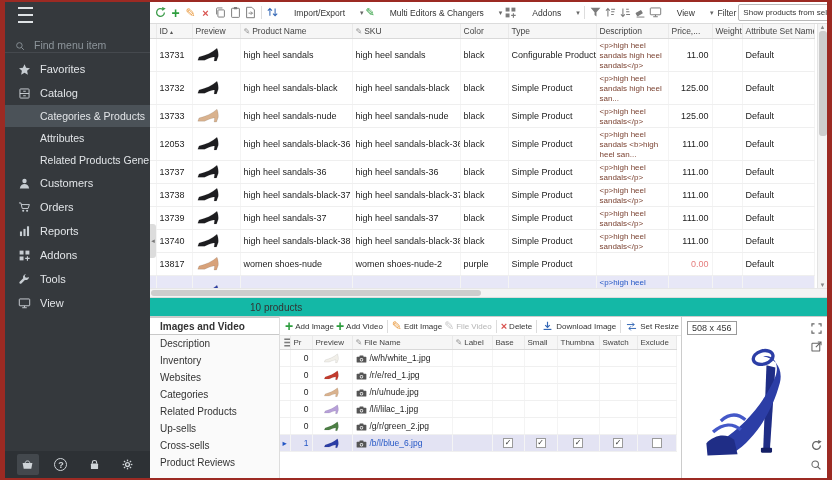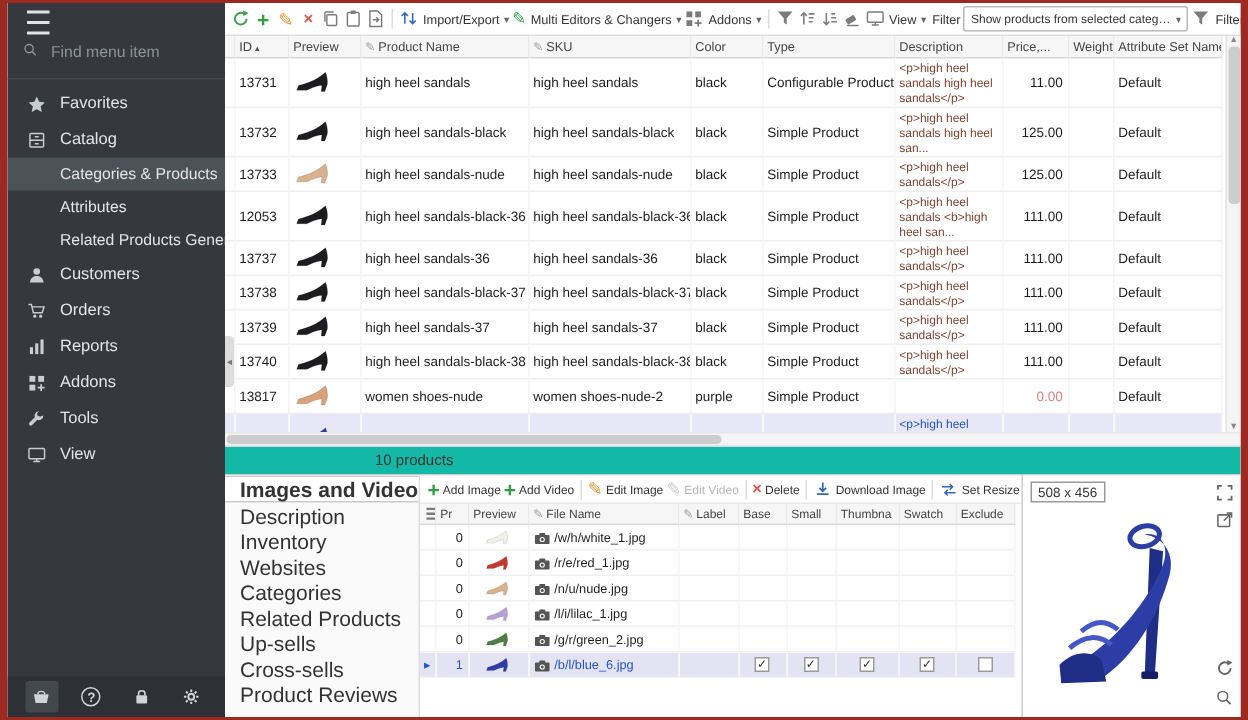--- a/index.html
+++ b/index.html
@@ -5,21 +5,21 @@
   *{box-sizing:border-box}
   html,body{margin:0;padding:0}
   body{width:832px;height:480px;background:#9c2a23;position:relative;overflow:hidden;
        font-family:"Liberation Sans",sans-serif;color:#222}
   .app{position:absolute;left:5px;right:5px;top:2px;bottom:2px;background:#fff;display:flex;overflow:hidden}
 
   
   .sidebar{width:145px;flex-shrink:0;background:#35393d;color:#e2e5e8;display:flex;flex-direction:column}
   .sb-burger{height:26px;display:flex;flex-direction:column;justify-content:center;padding-left:13px;cursor:pointer}
   .sb-burger i{display:block;width:15px;height:2px;background:#dfe3e6;margin:2.5px 0}
-  .sb-search{height:25px;display:flex;align-items:flex-start;gap:6px;padding:0 10px;border-bottom:1px solid #45494e;color:#969da3}
+  .sb-search{height:25px;display:flex;align-items:flex-end;gap:6px;padding:0 10px;border-bottom:1px solid #45494e;color:#969da3}
   .sb-search .ic{width:11px;height:11px;color:#8d959b;flex-shrink:0}
   .sb-search input{background:transparent;border:none;outline:none;color:#cfd4d8;font-size:10.5px;width:100%;font-family:inherit}
   .sb-search input::placeholder{color:#8d959b}
   .sb-nav{flex:1;padding-top:4px;font-size:11px;overflow:hidden}
   .sb-item{height:24px;display:flex;align-items:center;gap:9px;padding-left:13px;cursor:pointer;white-space:nowrap}
   .sb-item.child{padding-left:35px;height:22px;font-size:10.5px}
   .sb-item.selected{background:#4b5258}
   .sbi{width:13px;height:13px;color:#c7cdd2;flex-shrink:0}
   .sb-bottom{height:27px;background:#2d3135;display:flex;align-items:center;justify-content:space-around;padding:0 6px}
   .sbb{width:22px;height:21px;display:flex;align-items:center;justify-content:center;color:#cfd4d8;cursor:pointer}
@@ -31,21 +31,21 @@
   
   .main{flex:1;display:flex;flex-direction:column;position:relative;min-width:0;background:#fff}
   .splitter{position:absolute;left:0;top:222px;width:6px;height:34px;background:#dcdcdc;border-radius:0 3px 3px 0;
             color:#777;font-size:7px;display:flex;align-items:center;justify-content:center;z-index:5;cursor:col-resize}
 
   
   .tb{height:22px;border-bottom:1px solid #dcdcdc;display:flex;align-items:center;gap:2px;padding:0 4px;
       font-size:8.5px;color:#333;white-space:nowrap;overflow:hidden}
   .tbi{width:13px;height:16px;display:flex;align-items:center;justify-content:center;cursor:pointer;flex-shrink:0}
   .tb .sep,.img-tb .sep{width:1px;height:13px;background:#ddd;margin:0 2px;flex-shrink:0}
-  .tb-btn{display:flex;align-items:center;gap:3px;cursor:pointer;flex-shrink:0}
+  .tb-btn{display:flex;align-items:center;gap:15px;cursor:pointer;flex-shrink:0}
   .caret{font-size:7px;color:#666}
   .ic{width:13px;height:13px;display:block}
   .gray{color:#7b7b7b}.blue{color:#3367b5}.c-ref{color:#3f9d4c}
   .add{color:#2e9e3f;font-weight:bold;font-size:14px}
   .pen{color:#e8973a;font-size:12px}
   .pen-g{color:#2e9e3f;font-size:11px}
   .del{color:#d9534f;font-weight:bold;font-size:11px}
   .lbl{margin-left:2px;flex-shrink:0}
   .dd{height:17px;border:1px solid #b8b8b8;border-radius:2px;background:#fff;display:flex;align-items:center;
       justify-content:space-between;padding:0 4px;gap:3px;font-size:8px;width:150px;flex-shrink:0;cursor:pointer}
@@ -73,21 +73,21 @@
            display:flex;flex-direction:column;align-items:center;font-size:6px;color:#888}
   .vthumb{width:8px;height:105px;background:#cdcdcd;border-radius:3px;margin-top:1px}
   .vscroll .dn{margin-top:auto}
   .hscroll{height:9px;background:#f4f4f4;border-top:1px solid #e7e7e7;position:relative;flex-shrink:0}
   .hthumb{position:absolute;left:1px;top:1px;height:6px;width:330px;background:#cdcdcd;border-radius:3px}
   .grid-footer{height:19px;border-top:1px solid #ddd;background:#14b8a6;display:flex;align-items:center;
                font-size:10px;color:#333;padding-left:100px;flex-shrink:0}
 
   
   .bottom{height:162px;border-top:1px solid #ccc;display:flex;flex-shrink:0;min-width:0}
-  .tabs{width:130px;flex-shrink:0;background:#fafafa;border-right:1px solid #ddd;font-size:14px;color:#333;overflow:hidden}
+  .tabs{width:130px;flex-shrink:0;background:#fafafa;border-right:1px solid #ddd;font-size:10px;color:#333;overflow:hidden}
   .tab{height:17px;display:flex;align-items:center;padding-left:10px;cursor:pointer;white-space:nowrap}
   .tab.selected{height:18px;background:#fff;border-top:1px solid #c9c9c9;border-bottom:1px solid #c9c9c9;font-weight:bold}
   .imgpanel{flex:1;display:flex;flex-direction:column;min-width:0;background:#fff}
   .img-tb{height:19px;display:flex;align-items:center;gap:2px;padding:0 5px;font-size:8px;
           border-bottom:1px solid #e8e8e8;color:#333;white-space:nowrap;overflow:hidden}
   .img-tb .tb-btn{gap:2px}
   .img-tb .dis{color:#b5b5b5}
   .img-tb .dis .pen{color:#c9c9c9}
   .imgs{width:396px}
   .imgs th{height:13px;font-size:8px}
@@ -677,21 +677,21 @@
               <span class="add">+</span>
               <span>Add Video</span>
             </span>
           <span class="sep"></span>
           <span class="tb-btn">
               <span class="pen">✎</span>
               <span>Edit Image</span>
             </span>
           <span class="tb-btn dis">
               <span class="pen">✎</span>
-              <span>Edit Video</span>
+              <span>File Video</span>
             </span>
           <span class="sep"></span>
           <span class="tb-btn">
               <span class="del">×</span>
               <span>Delete</span>
             </span>
           <span class="sep"></span>
           <span class="tb-btn">
               <svg class="ic blue">
                 <use href="#downl"></use>

